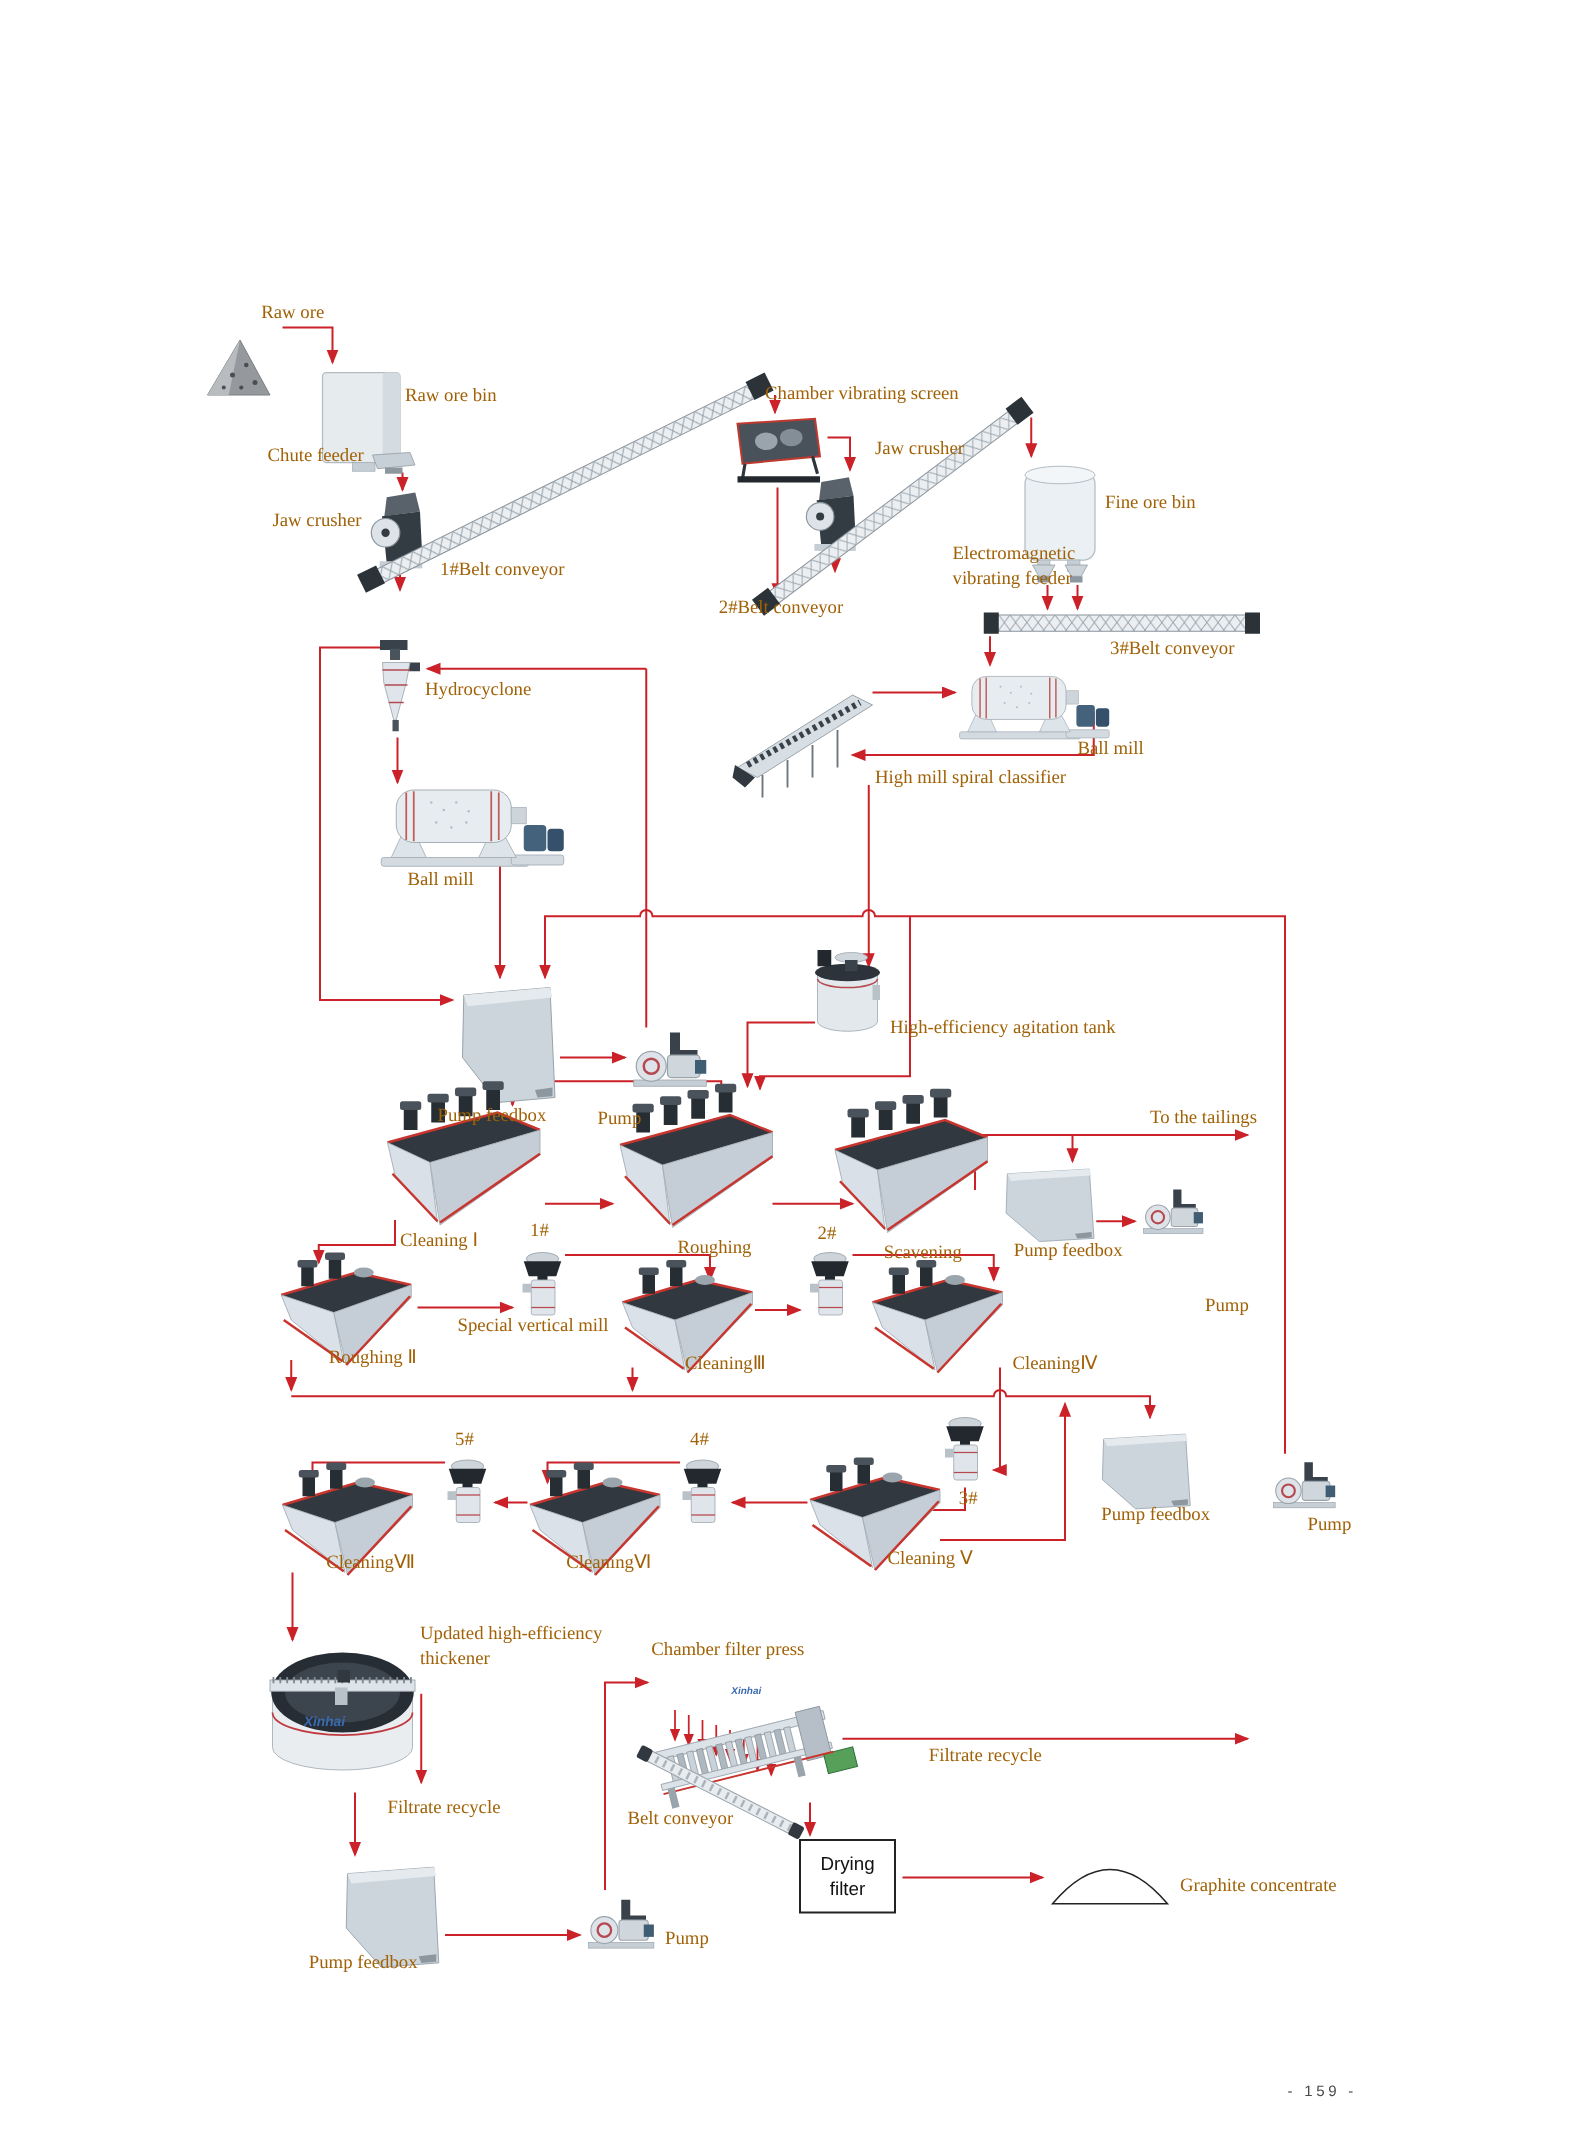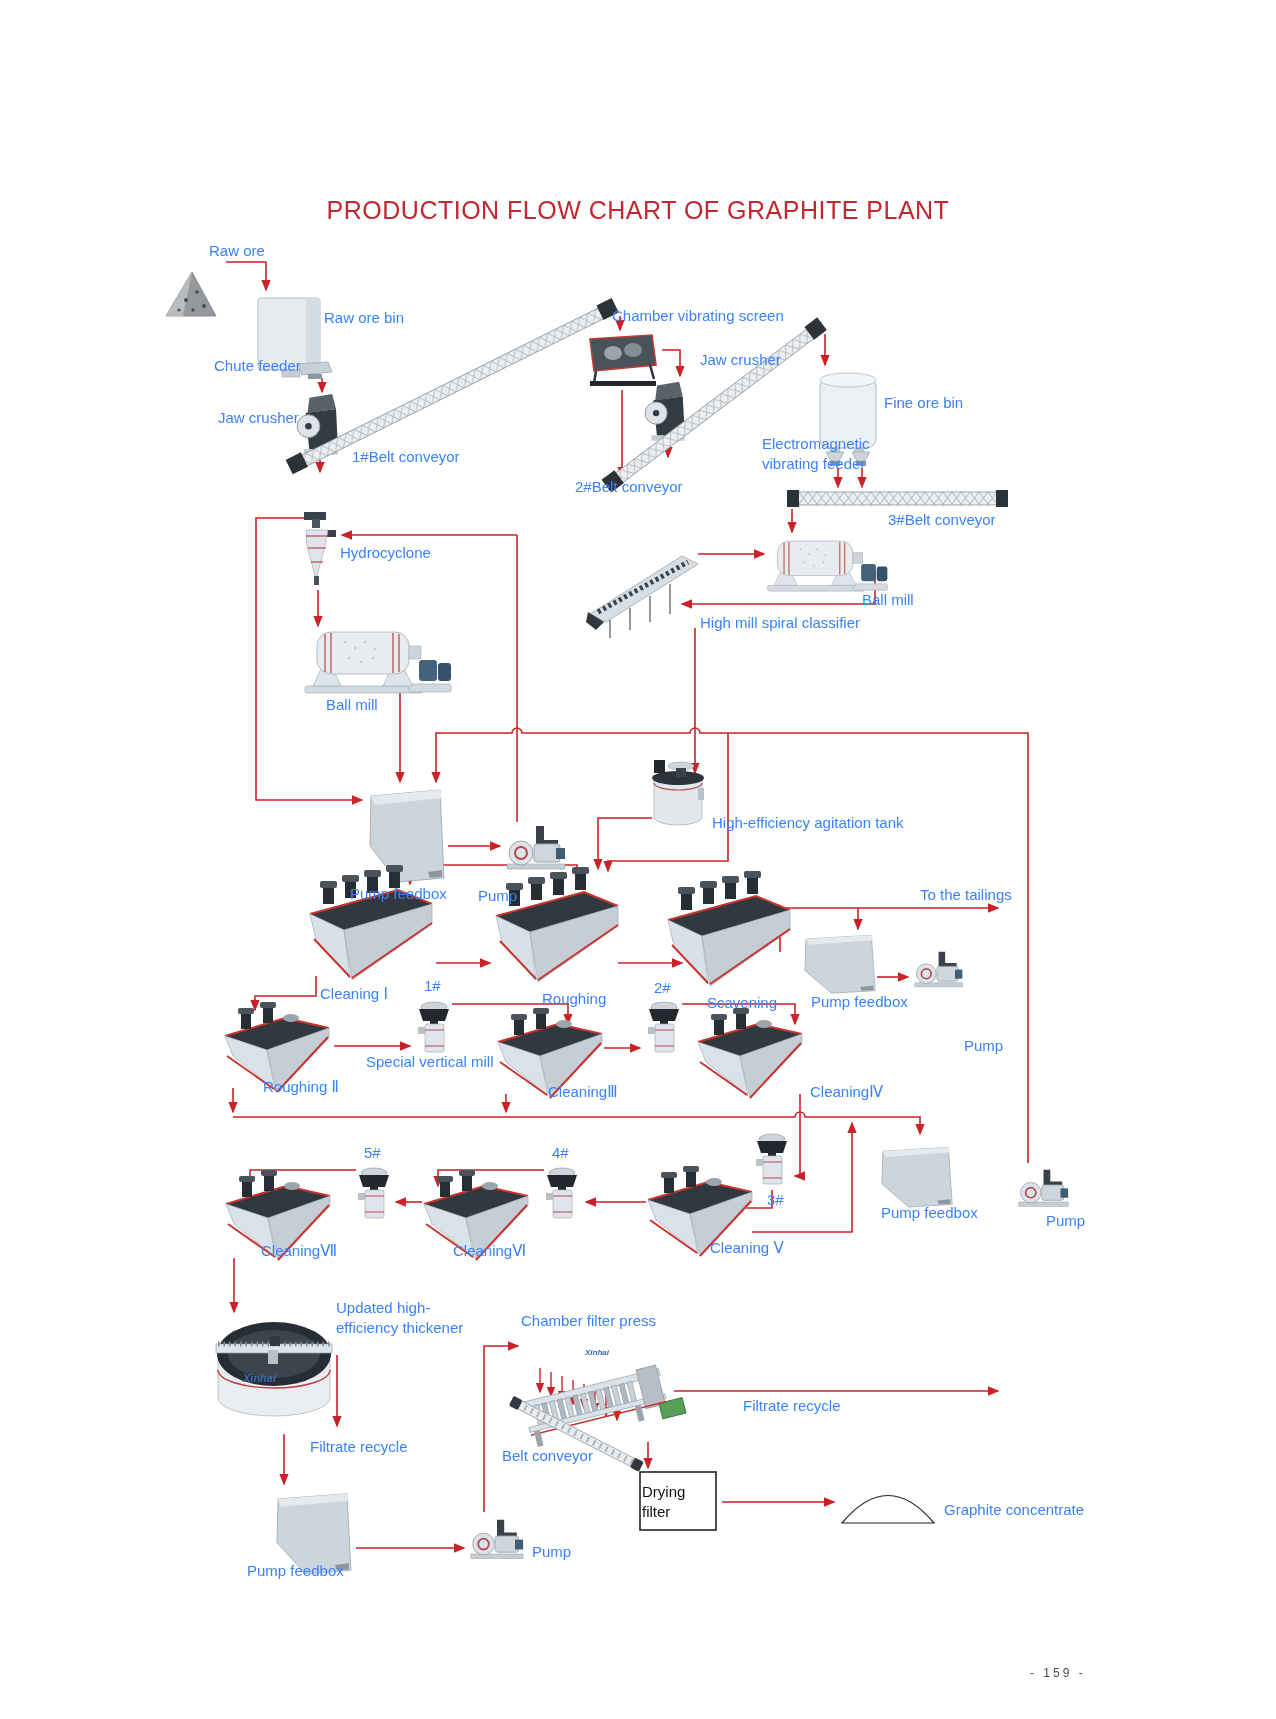--- a/index.html
+++ b/index.html
@@ -1,25 +1,25 @@
 <!DOCTYPE html>
 <html><head>
 <meta charset="utf-8">
 <style>
   html,body{margin:0;padding:0;background:#fff;}
   .page{position:relative;width:1276px;height:1719px;background:#fff;overflow:hidden;
         font-family:"Liberation Sans","DejaVu Sans",sans-serif;}
   svg{position:absolute;left:0;top:0;}
   .title{position:absolute;left:0;top:196px;width:100%;text-align:center;
          font-size:25px;letter-spacing:.5px;color:#c2262e;}
-  .lbl{position:absolute;font-size:15px;color:#3b82f6;line-height:1.3;white-space:nowrap;}
+  .lbl{position:absolute;font-size:15px;color:#a16207;line-height:1.3;white-space:nowrap;font-family:Liberation Serif, serif;}
   .wrap{white-space:normal;}
   .brand{position:absolute;color:#3a6ab0;font-style:italic;font-weight:bold;}
   .pagenum{position:absolute;font-size:12px;color:#4a4a4a;letter-spacing:3px;}
-  .drying{position:absolute;left:642px;top:1482px;width:72px;text-align:left;
+  .drying{position:absolute;left:642px;top:1482px;width:72px;text-align:center;
           font-size:15px;color:#111;line-height:1.35;}
 </style>
 </head>
 <body>
 
 <div class="page">
 
 <svg width="1276" height="1719" viewBox="0 0 1276 1719">
 <defs>
   <marker id="ah" markerWidth="9" markerHeight="8" refX="6.5" refY="3" orient="auto">
@@ -379,21 +379,20 @@
   <rect x="133" y="-1" width="10" height="11" rx="2" fill="#31383f"></rect>
 </g>
 
 <rect x="640" y="1472" width="76" height="58" fill="#fff" stroke="#222" stroke-width="1.6"></rect>
 
 <g>
   <path d="M842,1523 Q888,1468 934,1523 Z" fill="#fff" stroke="#222" stroke-width="1.2"></path>
 </g>
 </svg>
 
-<div class="title">PRODUCTION FLOW CHART OF GRAPHITE PLANT</div>
 
 <div class="lbl" style="left:209px;top:241px">Raw ore</div>
 <div class="lbl" style="left:324px;top:308px">Raw ore bin</div>
 <div class="lbl" style="left:214px;top:356px">Chute feeder</div>
 <div class="lbl" style="left:218px;top:408px">Jaw crusher</div>
 <div class="lbl" style="left:352px;top:447px">1#Belt conveyor</div>
 <div class="lbl" style="left:612px;top:306px">Chamber vibrating screen</div>
 <div class="lbl" style="left:700px;top:350px">Jaw crusher</div>
 <div class="lbl" style="left:575px;top:477px">2#Belt conveyor</div>
 <div class="lbl" style="left:884px;top:393px">Fine ore bin</div>

